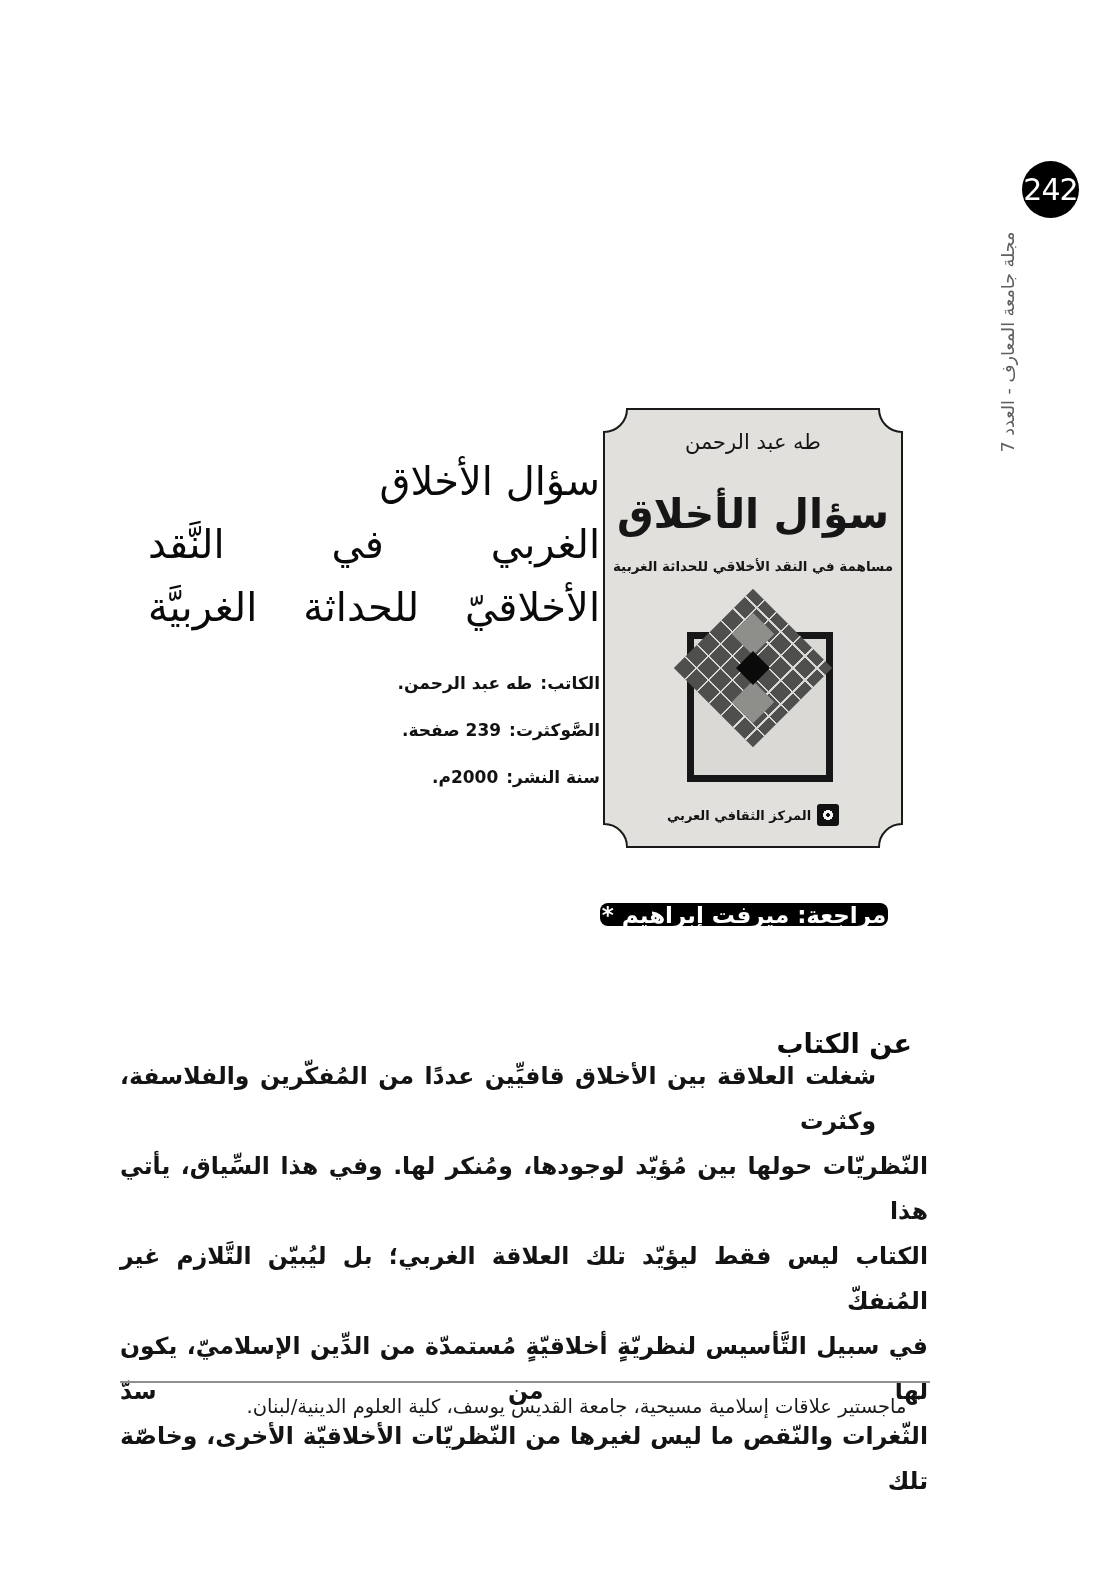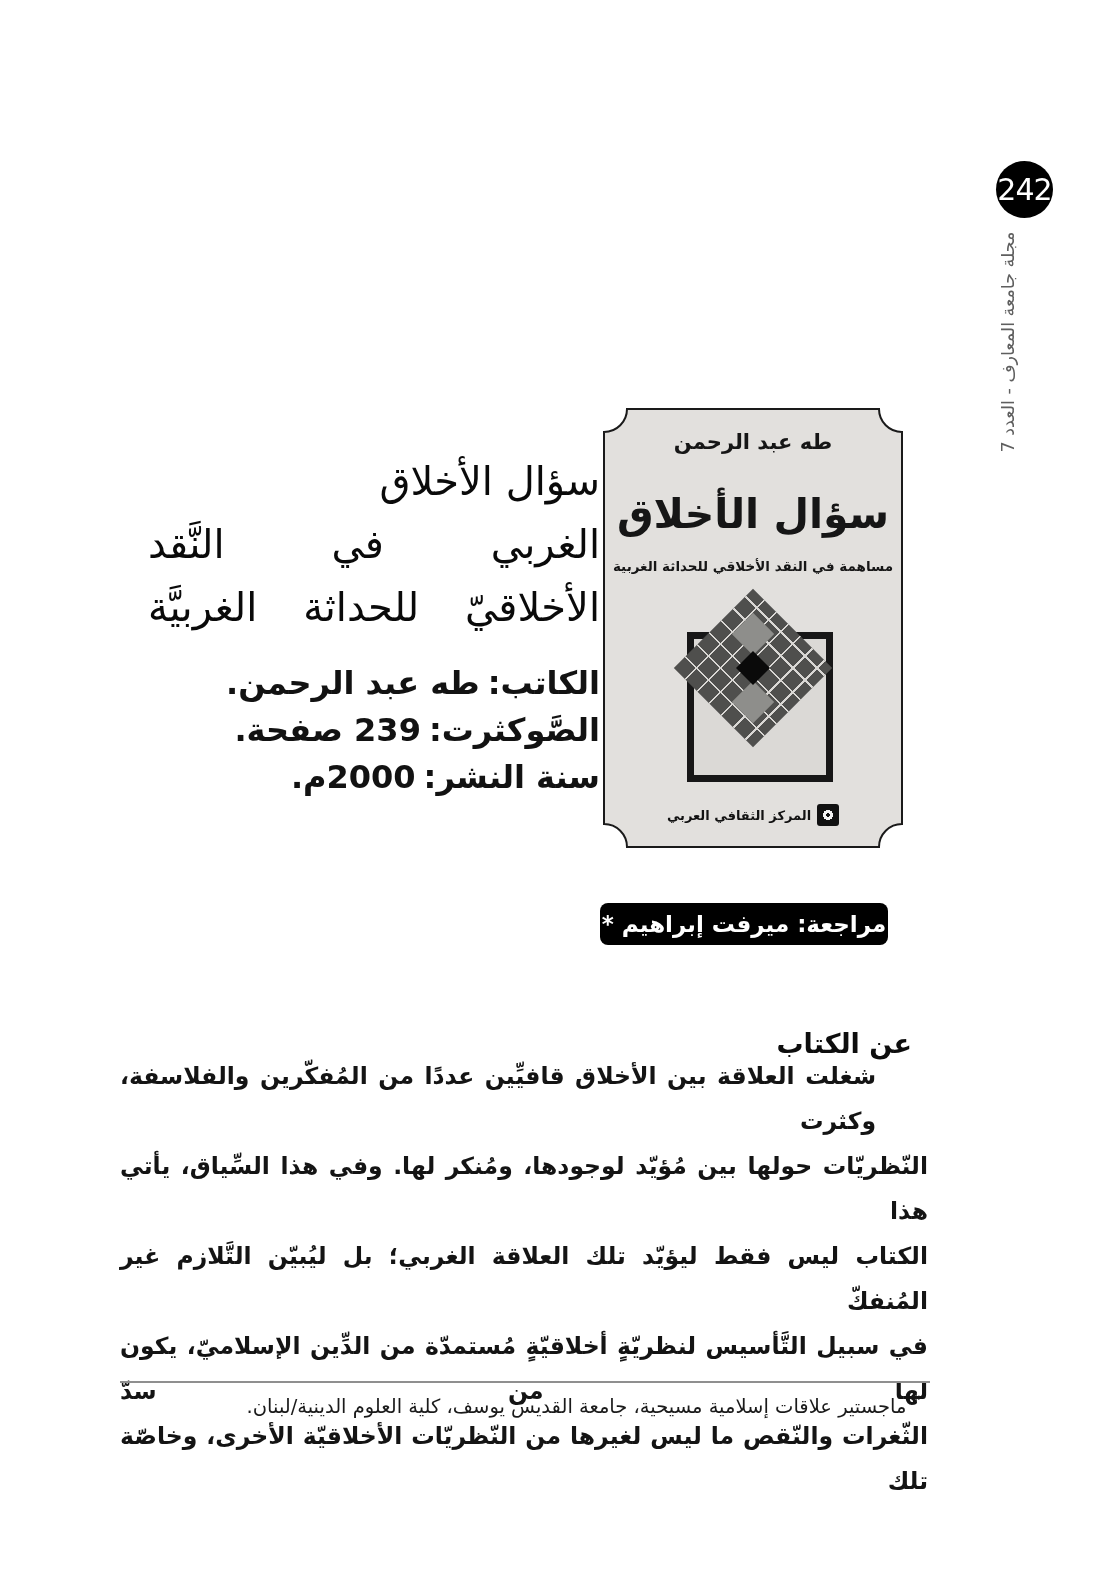--- a/index.html
+++ b/index.html
@@ -5,21 +5,21 @@
   html,body{margin:0;padding:0;background:#9a9a9a;}
   .page{
     position:relative;width:1118px;height:1578px;margin:0 auto;
     background:#ffffff;overflow:hidden;
     font-family:"DejaVu Sans",sans-serif;color:#121212;
   }
   .abs{position:absolute;}
 
   
   .badge{
-    left:996px;top:161px;width:57px;height:57px;border-radius:50%;
+    left:1022px;top:161px;width:57px;height:57px;border-radius:50%;
     background:#000;display:flex;align-items:center;justify-content:center;
   }
   .badge span{color:#fff;font-size:30px;letter-spacing:-1px;}
 
   
   .vertical-label{
     left:891px;top:324px;width:234px;height:36px;
     transform:rotate(-90deg);
     display:flex;align-items:center;justify-content:center;
     direction:rtl;color:#5f5f5f;font-size:17.5px;white-space:nowrap;
@@ -29,29 +29,29 @@
   .title-block{
     left:148px;top:450px;width:452px;direction:rtl;
     font-size:40px;line-height:63px;color:#0a0a0a;
   }
   .tl-right{text-align:right;}
   .tl-just{text-align:justify;text-align-last:justify;}
 
   
   .meta-block{
     left:148px;top:660px;width:452px;direction:rtl;text-align:right;
-    font-size:32px;line-height:47px;font-weight:bold;
+    font-size:17px;line-height:47px;font-weight:bold;
   }
   .m-label{margin-left:8px;}
 
   
   .cover{left:603px;top:408px;width:300px;height:440px;}
   .cover-svg{position:absolute;left:0;top:0;}
   .cv-text{position:absolute;left:0;width:100%;text-align:center;direction:rtl;color:#161616;}
-  .cv-author{top:22px;font-size:21px;font-weight:bold;}
+  .cv-author{top:22px;font-size:21px;font-weight:normal;}
   .cv-title{top:82px;font-size:41px;font-weight:bold;letter-spacing:1px;}
   .cv-subtitle{top:150px;font-size:13.5px;font-weight:bold;}
   .emblem-frame{
     position:absolute;left:84px;top:224px;width:146px;height:150px;
     border:7px solid #171717;background:#dbd9d6;box-sizing:border-box;
   }
   .diamond{
     position:absolute;left:94px;top:204px;width:112px;height:112px;
     background-color:#4f4f4d;
     background-image:
@@ -70,21 +70,21 @@
   .pub-logo{
     width:22px;height:22px;background:#111;border-radius:3px;position:relative;
   }
   .pub-logo::after{
     content:"";position:absolute;left:5px;top:5px;width:12px;height:12px;
     border-radius:50%;background:radial-gradient(circle at 50% 50%,#111 0 2px,#f2f2f2 2px 5px,#111 5px);
   }
 
   
   .reviewer-bar{
-    left:600px;top:903px;width:288px;height:42px;background:#000;border-radius:8px;
+    left:600px;top:903px;width:288px;height:23px;background:#000;border-radius:8px;
     display:flex;align-items:center;justify-content:center;
     color:#fff;font-size:23px;font-weight:bold;direction:rtl;
   }
 
   
   .about-heading{
     right:190px;top:1012px;margin:16px;direction:rtl;
     font-size:27px;font-weight:bold;color:#0d0d0d;
   }
   .body-text{

